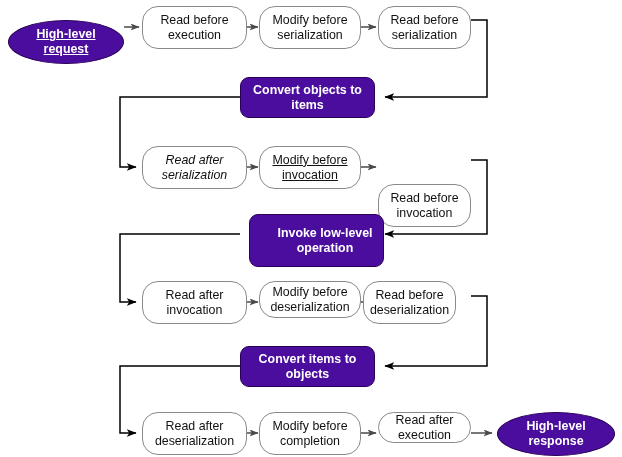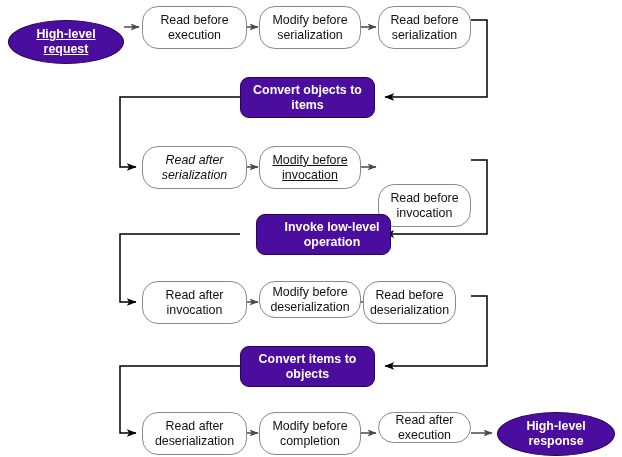--- a/index.html
+++ b/index.html
@@ -127,21 +127,21 @@
   <div class="node step" style="left:142px; top:146px; width:105px; height:43px;font-style:italic;">
     <span>Read after serialization</span>
   </div>
   <div class="node step" style="left:259px; top:146px; width:102px; height:43px;text-decoration:underline;">
     <span>Modify before invocation</span>
   </div>
   <div class="node step" style="left:378px; top:146px; width:93px; height:43px;margin-top:38px;">
     <span>Read before invocation</span>
   </div>
 
-  <div class="node convert" style="left:256px; top:214px; width:135px; height:41px;padding-left:17px;">
+  <div class="node convert" style="left:249px; top:214px; width:135px; height:53px;padding-left:17px;">
     <span>Invoke low-level operation</span>
   </div>
 
   <div class="node step" style="left:142px; top:281px; width:105px; height:43px;">
     <span>Read after invocation</span>
   </div>
   <div class="node step" style="left:259px; top:281px; width:102px; height:37px;">
     <span>Modify before deserialization</span>
   </div>
   <div class="node step" style="left:363px; top:281px; width:93px; height:43px;">

